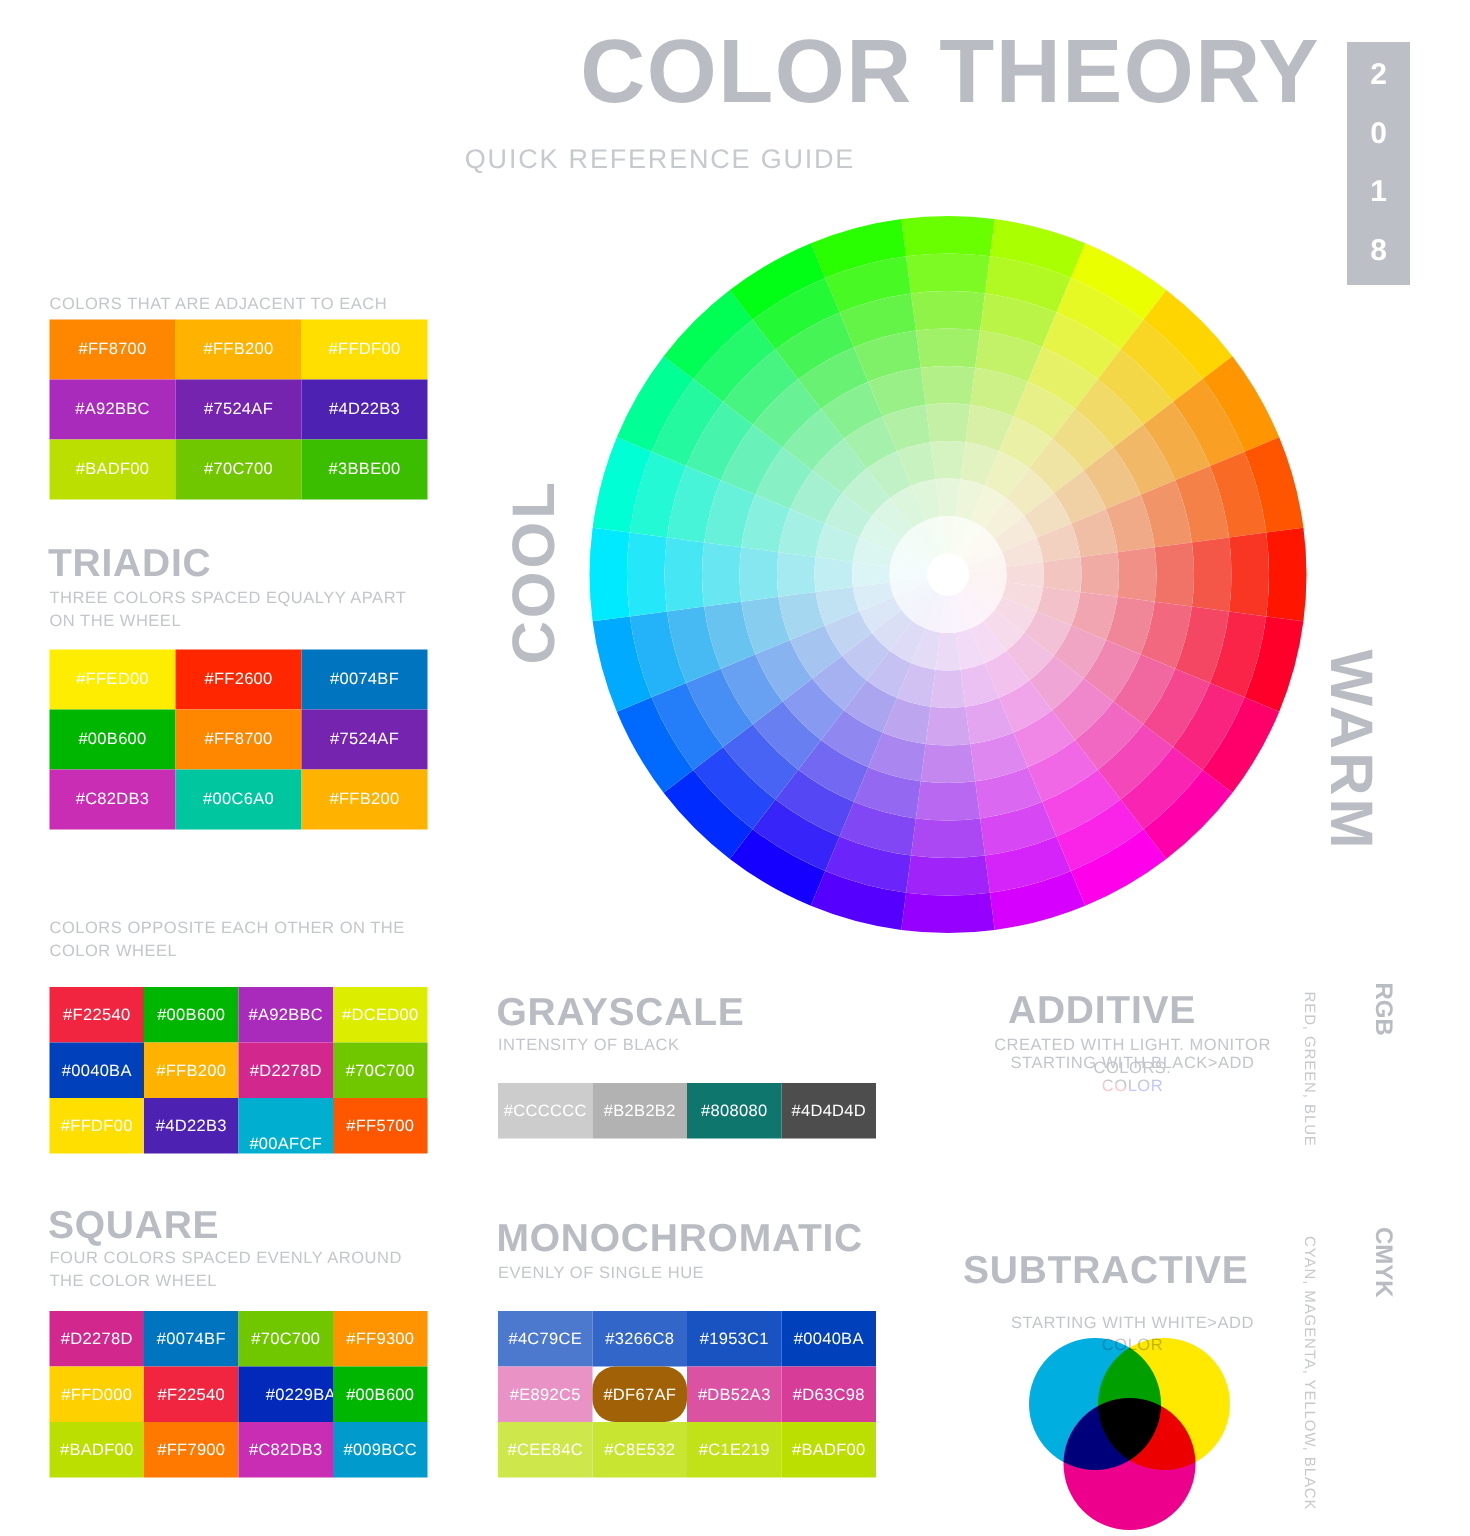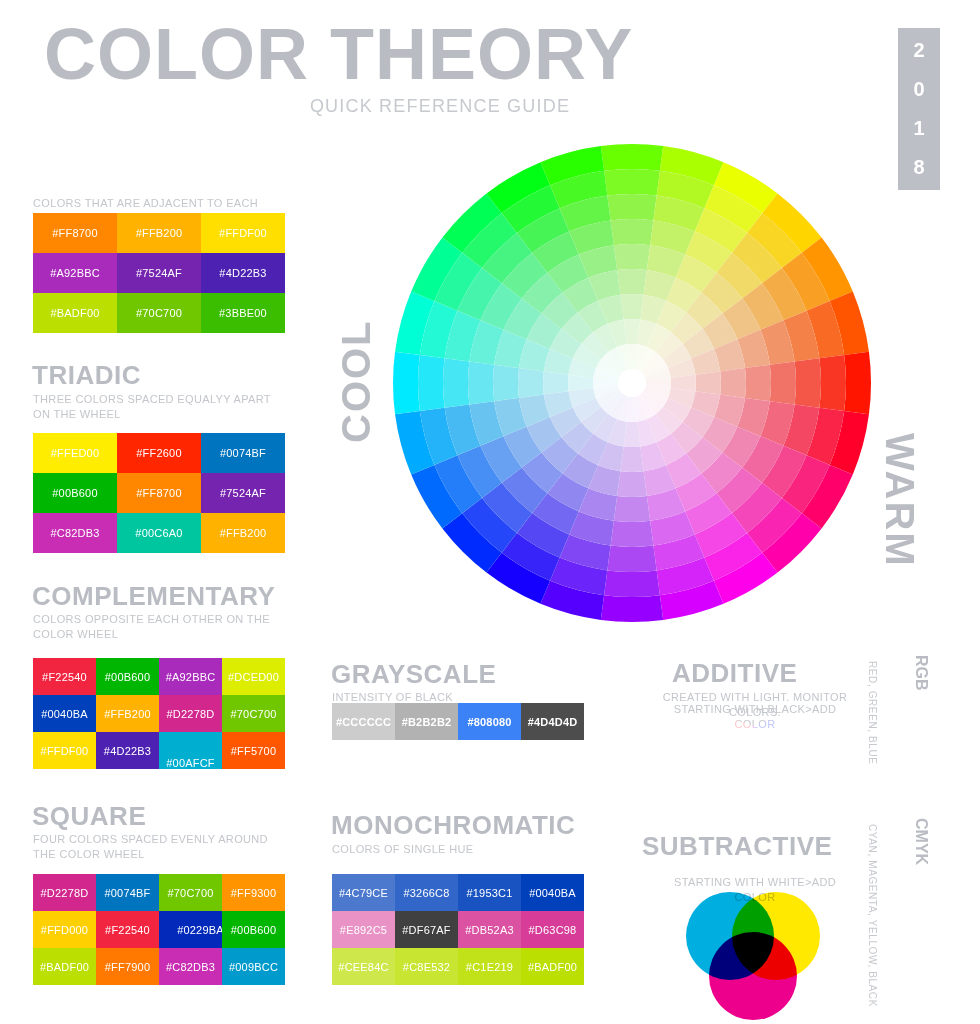--- a/index.html
+++ b/index.html
@@ -6,23 +6,23 @@
   body{
     width:980px;height:1024px;background:#ffffff;
     font-family:"Liberation Sans", sans-serif;
     position:relative;overflow:hidden;
     -webkit-font-smoothing:antialiased;
   }
   .page{position:absolute;left:0;top:0;width:980px;height:1024px;}
 
   
   .main-title{
-    position:absolute;left:0;top:18px;width:880px;text-align:left;
-    font-size:72px;font-weight:bold;letter-spacing:1px;
-    color:#b9bcc2;line-height:1;margin-left:44px;
+    position:absolute;left:0;top:18px;width:880px;text-align:right;
+    font-size:60px;font-weight:bold;letter-spacing:1px;
+    color:#b9bcc2;line-height:1;
   }
   .sub-title{
     position:absolute;left:0;top:96px;width:880px;text-align:center;
     font-size:18px;font-weight:normal;letter-spacing:1.2px;color:#c6c9ce;
   }
   .year-badge{
     position:absolute;left:898px;top:28px;width:42px;height:162px;
     background:#bcbfc5;color:#ffffff;
     display:flex;flex-direction:column;align-items:center;justify-content:center;
   }
@@ -359,21 +359,20 @@
         <span>#C82DB3</span>
       </div>
       <div class="sw" style="background: rgb(0, 198, 160); color: rgb(255, 255, 255); text-align: center;">
         <span>#00C6A0</span>
       </div>
       <div class="sw" style="background: rgb(255, 178, 0); color: rgb(255, 255, 255);">
         <span>#FFB200</span>
       </div>
     </div>
 
-  <div class="sec-title" style="left:32px;top:583px;">COMPLEMENTARY</div>
   <div class="sec-desc" style="left:33px;top:612px;width:250px;">COLORS OPPOSITE EACH OTHER ON THE COLOR WHEEL</div>
   <div class="grid" id="grid-comp-a" style="left: 33px; top: 658px; grid-template-columns: repeat(2, 63px); grid-auto-rows: 37px;">
       <div class="sw" style="background: rgb(242, 37, 64); color: rgb(255, 255, 255);">
         <span>#F22540</span>
       </div>
       <div class="sw" style="background: rgb(0, 182, 0); color: rgb(255, 255, 255);">
         <span>#00B600</span>
       </div>
       <div class="sw" style="background: rgb(0, 64, 186); color: rgb(255, 255, 255);">
         <span>#0040BA</span>
@@ -445,54 +444,54 @@
       <div class="sw" style="background: rgb(200, 45, 179); color: rgb(255, 255, 255);">
         <span>#C82DB3</span>
       </div>
       <div class="sw" style="background: rgb(0, 155, 204); color: rgb(255, 255, 255);">
         <span>#009BCC</span>
       </div>
     </div>
 
   <div class="sec-title" style="left:331px;top:661px;">GRAYSCALE</div>
   <div class="sec-desc" style="left:332px;top:690px;width:250px;">INTENSITY OF BLACK</div>
-  <div class="grid" id="grid-grayscale" style="left: 332px; top: 703px; grid-template-columns: repeat(4, 63px); grid-auto-rows: 37px; font-weight: bold;">
+  <div class="grid" id="grid-grayscale" style="left: 332px; top: 722px; grid-template-columns: repeat(4, 63px); grid-auto-rows: 37px;">
       <div class="sw" style="background: rgb(204, 204, 204); color: rgb(255, 255, 255);">
         <span>#CCCCCC</span>
       </div>
       <div class="sw" style="background: rgb(178, 178, 178); color: rgb(255, 255, 255);">
         <span>#B2B2B2</span>
       </div>
-      <div class="sw" style="background: #3b82f6; color: rgb(255, 255, 255);">
+      <div class="sw" style="background: #0f766e; color: rgb(255, 255, 255);">
         <span>#808080</span>
       </div>
       <div class="sw" style="background: rgb(77, 77, 77); color: rgb(255, 255, 255);">
         <span>#4D4D4D</span>
       </div>
     </div>
 
   <div class="sec-title" style="left:331px;top:812px;">MONOCHROMATIC</div>
-  <div class="sec-desc" style="left:332px;top:842px;width:250px;">COLORS OF SINGLE HUE</div>
+  <div class="sec-desc" style="left:332px;top:842px;width:250px;">EVENLY OF SINGLE HUE</div>
   <div class="grid" id="grid-mono" style="left: 332px; top: 874px; grid-template-columns: repeat(4, 63px); grid-auto-rows: 37px;">
       <div class="sw" style="background: rgb(76, 121, 206); color: rgb(255, 255, 255);">
         <span>#4C79CE</span>
       </div>
       <div class="sw" style="background: rgb(50, 102, 200); color: rgb(255, 255, 255);">
         <span>#3266C8</span>
       </div>
       <div class="sw" style="background: rgb(25, 83, 193); color: rgb(255, 255, 255);">
         <span>#1953C1</span>
       </div>
       <div class="sw" style="background: rgb(0, 64, 186); color: rgb(255, 255, 255);">
         <span>#0040BA</span>
       </div>
       <div class="sw" style="background: rgb(232, 146, 197); color: rgb(255, 255, 255);">
         <span>#E892C5</span>
       </div>
-      <div class="sw" style="background: #404040; color: rgb(255, 255, 255);">
+      <div class="sw" style="background: #a16207; color: rgb(255, 255, 255); border-radius: 15px;">
         <span>#DF67AF</span>
       </div>
       <div class="sw" style="background: rgb(219, 82, 163); color: rgb(255, 255, 255);">
         <span>#DB52A3</span>
       </div>
       <div class="sw" style="background: rgb(214, 60, 152); color: rgb(255, 255, 255);">
         <span>#D63C98</span>
       </div>
       <div class="sw" style="background: rgb(206, 232, 76); color: rgb(255, 255, 255);">
         <span>#CEE84C</span>

